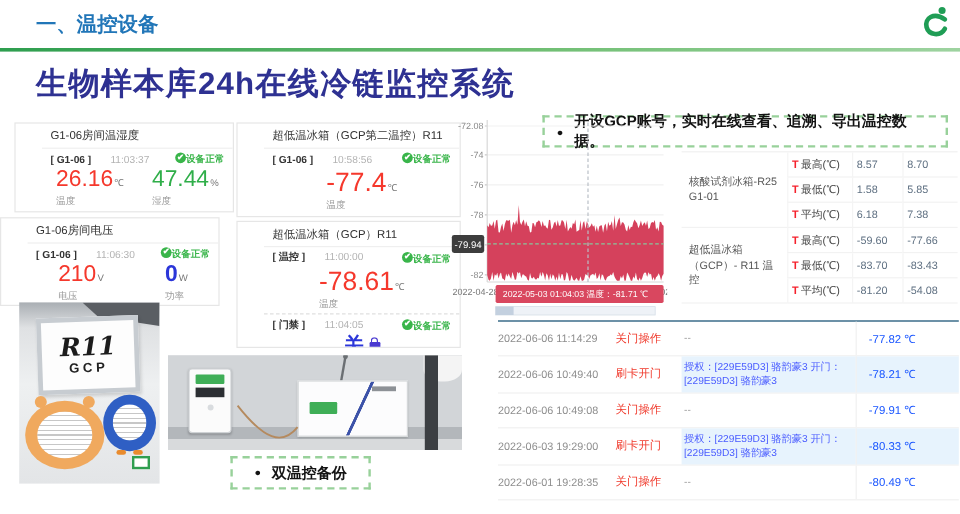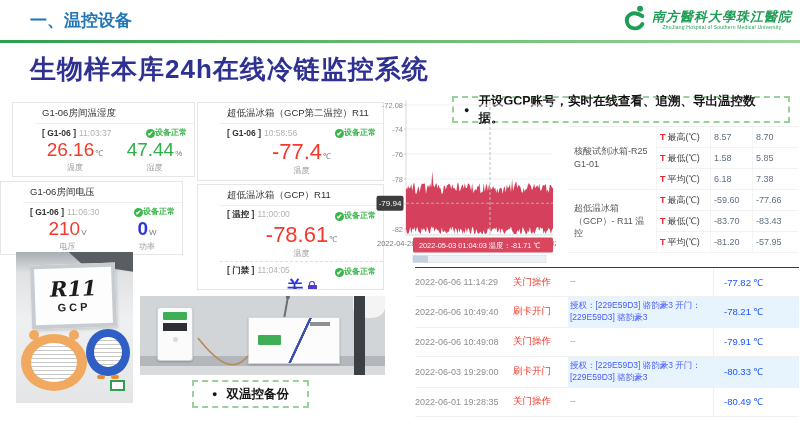--- a/index.html
+++ b/index.html
@@ -20,27 +20,27 @@
               color:#2e3192;letter-spacing:1px;}
 
   
   .card{position:absolute;background:#fff;border:1px solid #e6e6e6;box-sizing:border-box;overflow:hidden;padding-left:22px;}
   #card1{left:12px;top:102px;width:183px;height:75px;}
   #card2{left:0;top:181px;width:183px;height:74px;}
   #card3{left:197px;top:102px;width:187px;height:79px;}
   #card4{left:197px;top:184px;width:187px;height:106px;}
   .card-title{padding:4px 7px 3px;font-size:9.5px;color:#333;border-bottom:1px solid #efefef;white-space:nowrap;}
   .card-meta{display:flex;justify-content:space-between;align-items:center;padding:3px 7px 1px;font-size:8.5px;}
-  .meta-left{display:flex;gap:3px;align-items:baseline;}
+  .meta-left{display:flex;gap:16px;align-items:baseline;}
   .meta-tag{color:#333;font-weight:bold;}
   .meta-time{color:#b3b3b3;}
-  .badge{color:#39b54a;font-weight:bold;display:flex;gap:0;align-items:flex-end;font-size:8px;}
+  .badge{color:#39b54a;font-weight:bold;display:flex;gap:0;align-items:flex-start;font-size:8px;}
   .badge-dot{width:9px;height:9px;background:#39b54a;border-radius:50%;color:#fff;font-size:7px;
              line-height:9px;text-align:center;font-weight:bold;}
-  .card-values{display:flex;justify-content:space-around;text-align:center;margin-top:1px;}
+  .card-values{display:flex;justify-content:space-around;text-align:left;margin-top:1px;}
   .val{font-size:19px;color:#f5382c;line-height:1.1;}
   .val .unit{font-size:8px;color:#777;margin-left:1px;font-weight:normal;}
   .val-label{font-size:8px;color:#9a9a9a;margin-top:1px;}
   .v-green{color:#2fae49;} .v-blue{color:#2b36d9;font-weight:bold;}
   .big .val{font-size:22px;}
   .sec-divider{border-top:1px dashed #e0e0e0;margin:2px 0 0;}
   .lock{display:inline-block;width:9px;height:7px;background:#4a3ad1;border-radius:1px;
         position:relative;margin-left:4px;vertical-align:1px;}
   .lock::before{content:"";position:absolute;left:1.2px;top:-4px;width:4px;height:4px;
         border:1.5px solid #4a3ad1;border-bottom:none;border-radius:3px 3px 0 0;}
@@ -125,24 +125,20 @@
 <div class="slide">
 
   <div class="section-title">一、温控设备</div>
   <div class="green-line"></div>
   <div class="logo">
     <span>
       <svg width="24" height="28" viewBox="0 0 26 30">
         <circle cx="18.5" cy="5" r="3.2" fill="#1f9d55"></circle>
         <path d="M21 13 C11 6, 2.5 12, 4.5 20 C6.5 27.5, 17 28.5, 21 21.5" stroke="#1f9d55" stroke-width="4.2" fill="none" stroke-linecap="round"></path>
       </svg>
-    </span>
-    <span class="logo-text">
-      <span class="logo-cn">南方醫科大學珠江醫院</span>
-      <span class="logo-en">ZhuJiang Hospital of Southern Medical University</span>
     </span>
   </div>
 
   <div class="main-title">生物样本库24h在线冷链监控系统</div>
 
   <div class="card" id="card1">
     <div class="card-title">G1-06房间温湿度</div>
     <div class="card-meta">
       <span class="meta-left">
         <span class="meta-tag">[ G1-06 ]</span>
@@ -341,21 +337,21 @@
       <div class="sgroup">
         <div class="scell sname">超低温冰箱（GCP）- R11 温控</div>
         <div class="scell slabel"><span class="t">T</span>最高(℃)</div>
         <div class="scell sval">-59.60</div>
         <div class="scell sval">-77.66</div>
         <div class="scell slabel"><span class="t">T</span>最低(℃)</div>
         <div class="scell sval">-83.70</div>
         <div class="scell sval">-83.43</div>
         <div class="scell slabel"><span class="t">T</span>平均(℃)</div>
         <div class="scell sval">-81.20</div>
-        <div class="scell sval">-57.95</div>
+        <div class="scell sval">-54.08</div>
       </div>
     </div>
 
   <div id="logs">
       <div class="lrow">
         <div class="lc lc-time">2022-06-06 11:14:29</div>
         <div class="lc lc-op">关门操作</div>
         <div class="lc lc-detail empty">--</div>
         <div class="lc lc-temp">-77.82 ℃</div>
       </div>

